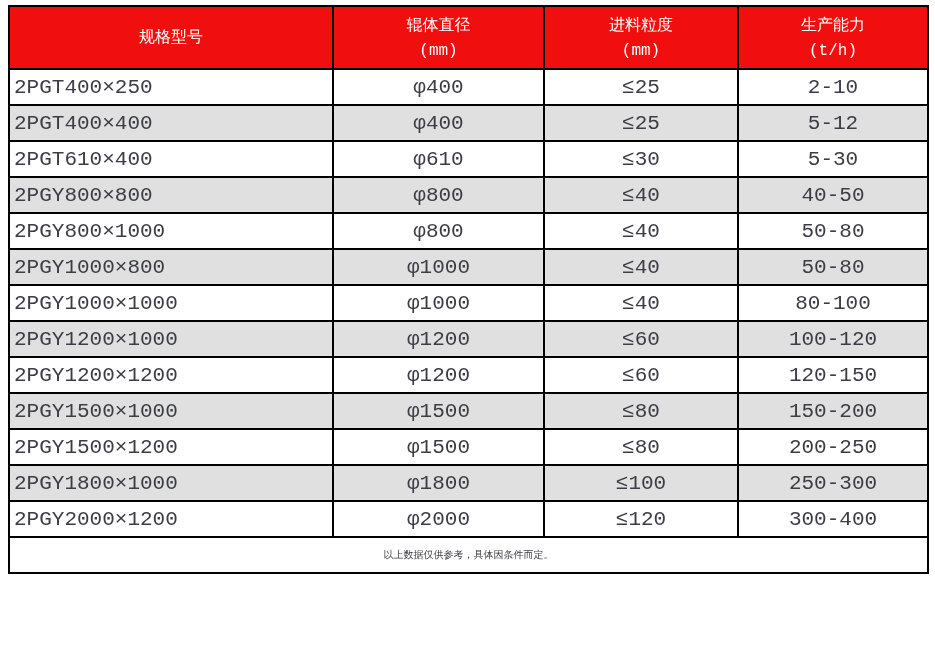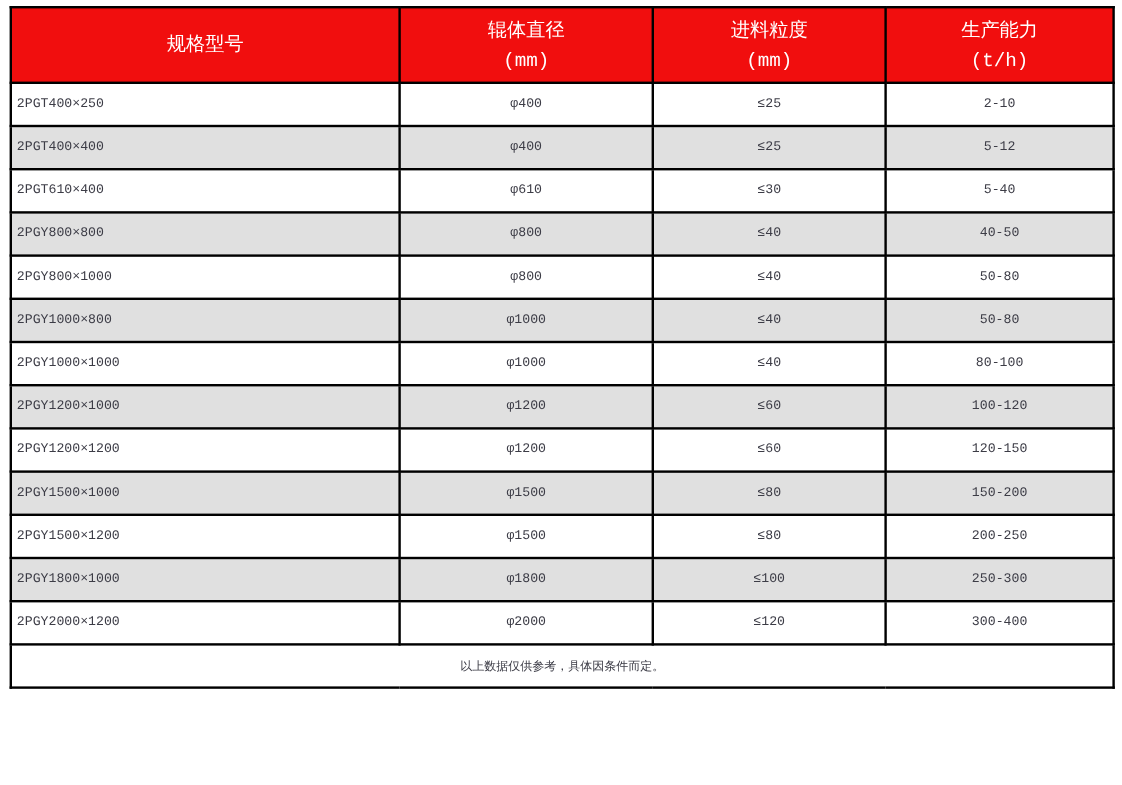--- a/index.html
+++ b/index.html
@@ -45,21 +45,21 @@
     font-size: 16px;
     font-weight: normal;
     text-align: center;
     vertical-align: middle;
   }
   .h-label { display: block; line-height: 26px; }
   .h-unit  { display: block; line-height: 24px; }
   .h-unit:empty { display: none; }
   tbody td {
     height: 34px;
-    font-size: 11px;
+    font-size: 21px;
     text-align: center;
     vertical-align: middle;
     background: var(--row-bg);
   }
   tbody td:first-child {
     text-align: left;
     padding-left: 4px;
   }
   tbody tr.alt td {
     background: var(--row-alt-bg);
@@ -112,21 +112,21 @@
         <tr class="alt">
     <td>2PGT400×400</td>
     <td>φ400</td>
     <td>≤25</td>
     <td>5-12</td>
   </tr>
         <tr>
     <td>2PGT610×400</td>
     <td>φ610</td>
     <td>≤30</td>
-    <td>5-40</td>
+    <td>5-30</td>
   </tr>
         <tr class="alt">
     <td>2PGY800×800</td>
     <td>φ800</td>
     <td>≤40</td>
     <td>40-50</td>
   </tr>
         <tr>
     <td>2PGY800×1000</td>
     <td>φ800</td>

